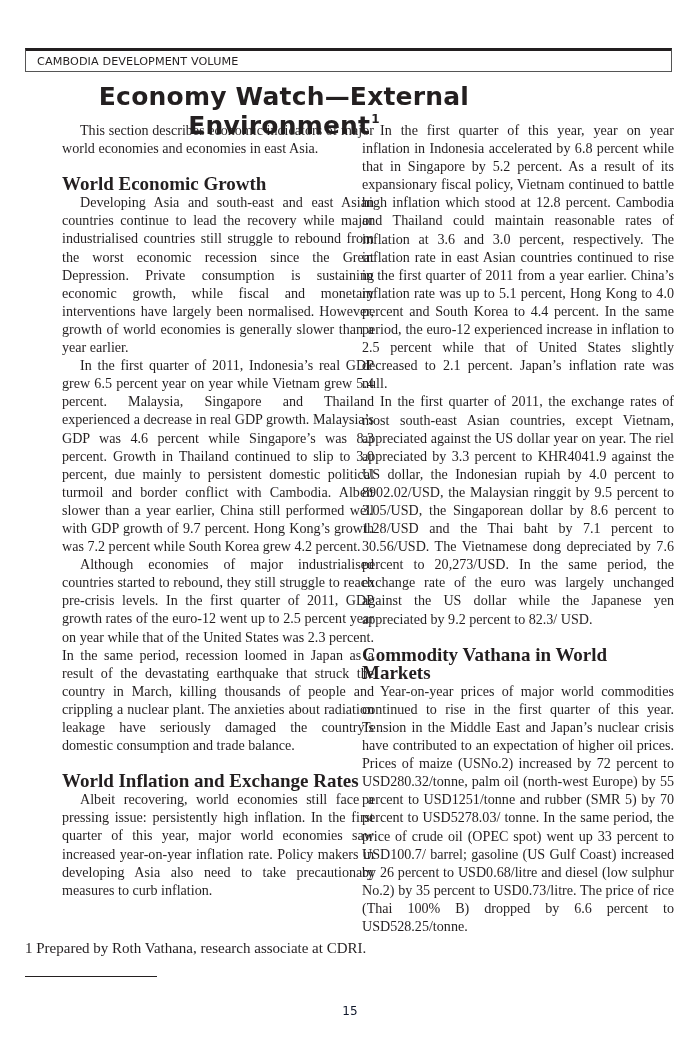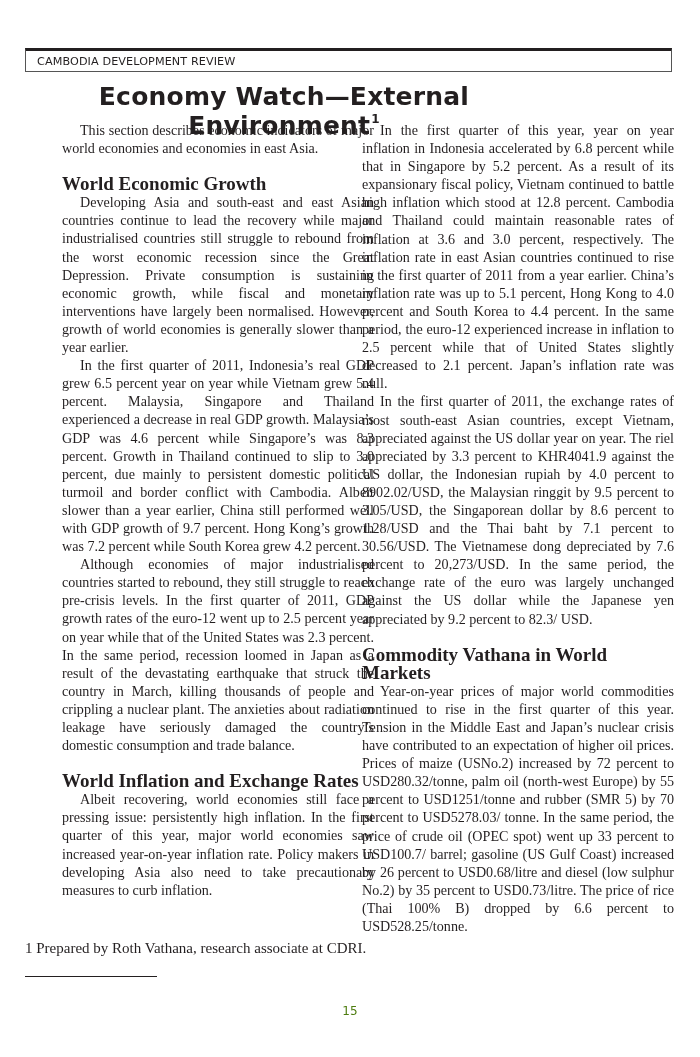--- a/index.html
+++ b/index.html
@@ -28,28 +28,28 @@
   .gap { height: 18px; }
   .footnote-rule {
     position: absolute; left: 25px; top: 976px; width: 132px; border-top: 1px solid #231f20;
   }
   .footnote {
     position: absolute; left: 25px; top: 940px; font-family: "Liberation Serif", serif;
     font-size: 15px; color: #231f20;
   }
   .page-number {
     position: absolute; left: 0; top: 1004px; width: 700px; text-align: center;
-    font-family: "DejaVu Sans", sans-serif; font-size: 12px; color: #4d7c0f;
+    font-family: "DejaVu Sans", sans-serif; font-size: 12px; color: #0f172a;
   }
 </style>
 </head>
 <body>
 
 <div class="header-box">
-  <span>CAMBODIA DEVELOPMENT REVIEW</span>
+  <span>CAMBODIA DEVELOPMENT VOLUME</span>
 </div>
 
 <div class="title">
   <span>Economy Watch—External Environment</span><sup>1</sup>
 </div>
 
 <div class="col col-left">
   <p>This section describes economic indicators of major world economies and economies in east Asia.</p>
   <div class="gap"></div>
   <h3>World Economic Growth</h3>

